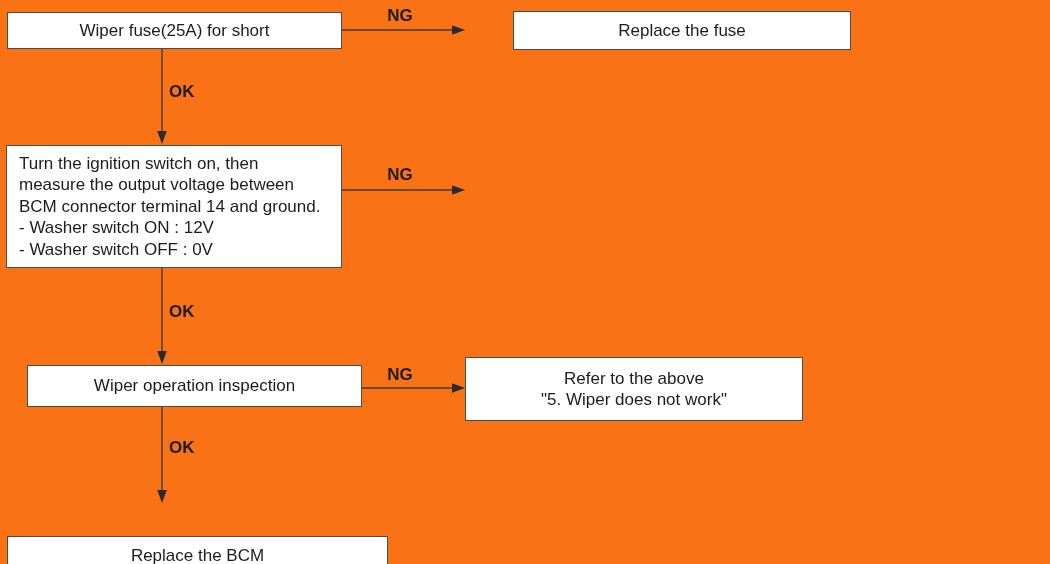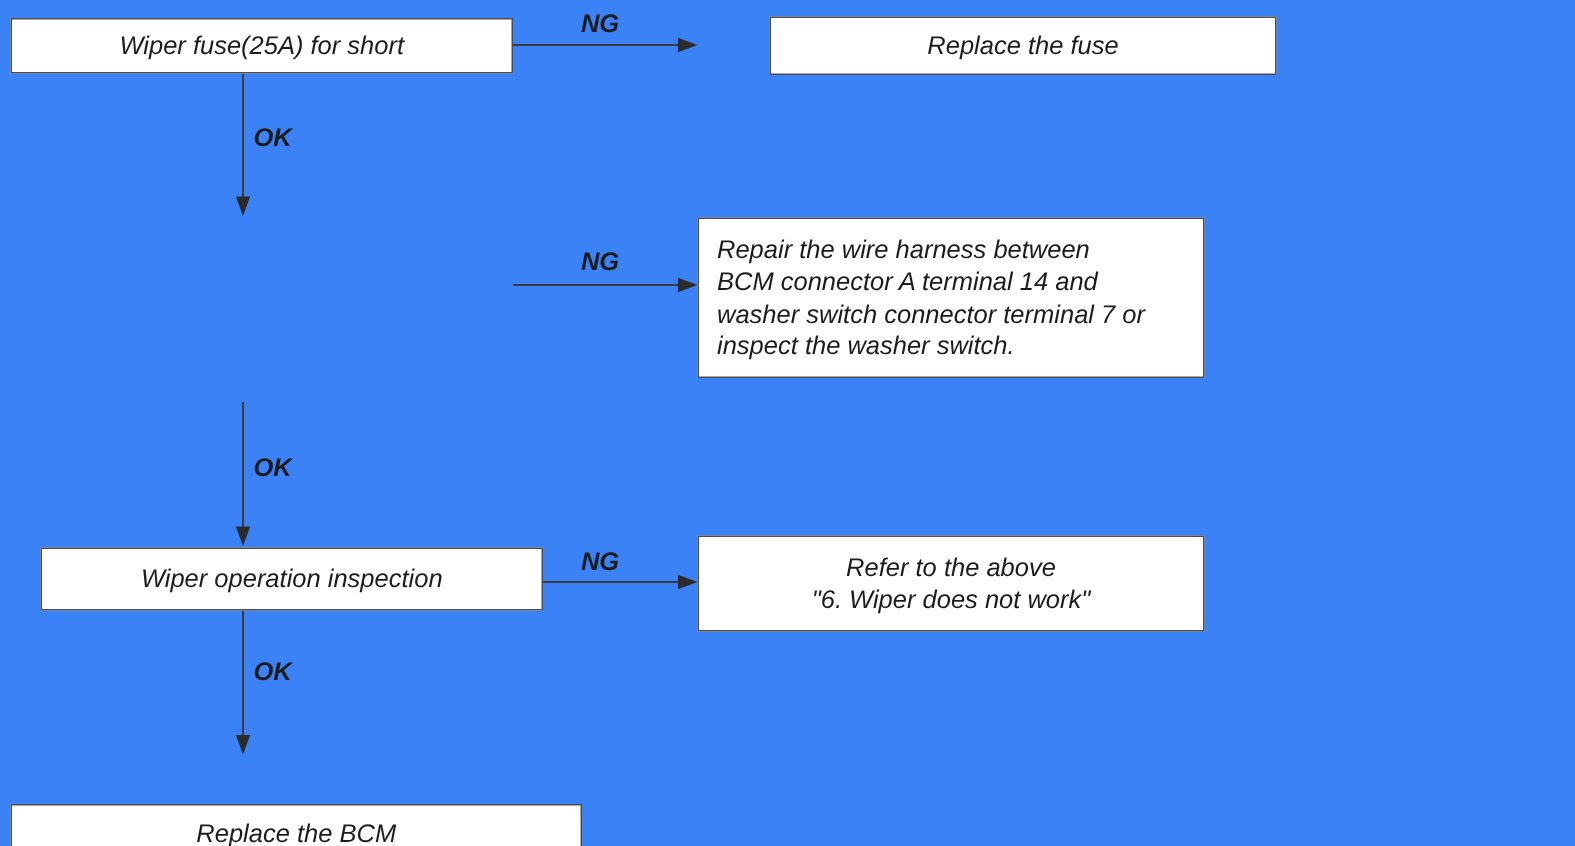--- a/index.html
+++ b/index.html
@@ -4,25 +4,24 @@
 <style>
   html, body {
     margin: 0;
     padding: 0;
     background: #ffffff;
   }
   .canvas {
     position: relative;
     width: 1050px;
     height: 564px;
-    background: #3b82f6;
+    background: #f97316;
     font-family: "Liberation Sans", sans-serif;
     color: #1c1c1c;
     overflow: hidden;
-    font-style: italic;
   }
   .connectors {
     position: absolute;
     left: 0;
     top: 0;
     width: 1050px;
     height: 564px;
   }
   .node {
     position: absolute;
@@ -113,35 +112,36 @@
   </svg>
 
   <div class="node n-check-fuse">
     <span class="node-text">Wiper fuse(25A) for short</span>
   </div>
 
   <div class="node n-replace-fuse">
     <span class="node-text">Replace the fuse</span>
   </div>
 
+  <div class="node align-left n-measure-voltage">
+    <span class="node-text">Turn the ignition switch on, then
+measure the output voltage between
+BCM connector terminal 14 and ground.
+- Washer switch ON : 12V
+- Washer switch OFF : 0V</span>
+  </div>
 
-  <div class="node align-left n-repair-harness">
-    <span class="node-text">Repair the wire harness between
-BCM connector A terminal 14 and
-washer switch connector terminal 7 or
-inspect the washer switch.</span>
-  </div>
 
   <div class="node n-wiper-inspection">
     <span class="node-text">Wiper operation inspection</span>
   </div>
 
   <div class="node n-refer-above">
     <span class="node-text">Refer to the above
-"6. Wiper does not work"</span>
+"5. Wiper does not work"</span>
   </div>
 
   <div class="node n-replace-bcm">
     <span class="node-text">Replace the BCM</span>
   </div>
 
   <div class="edge-label ng l-ng-1">NG</div>
   <div class="edge-label ng l-ng-2">NG</div>
   <div class="edge-label ng l-ng-3">NG</div>
   <div class="edge-label ok l-ok-1">OK</div>

